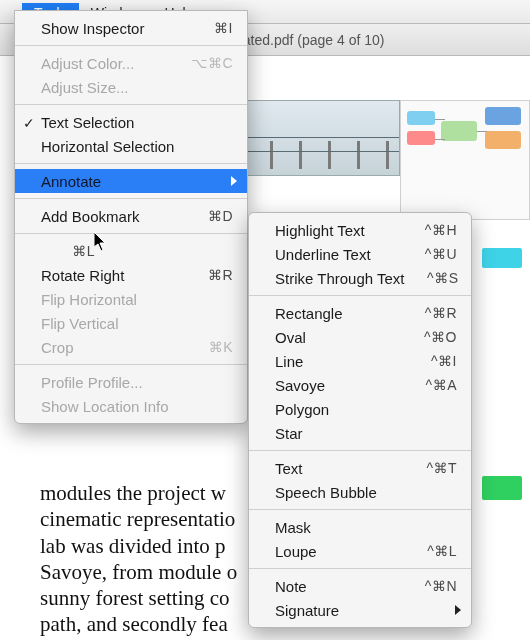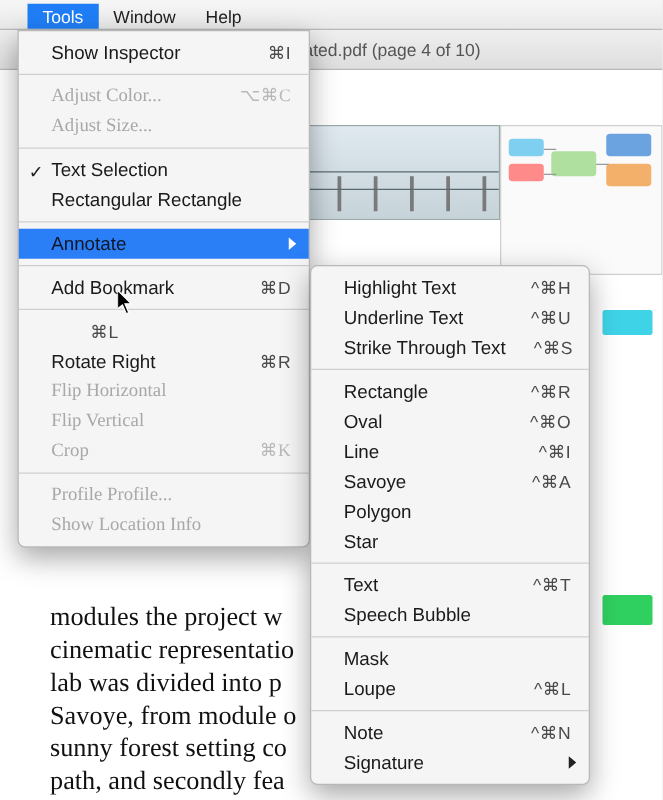--- a/index.html
+++ b/index.html
@@ -36,25 +36,25 @@
   .l2{left:34px; top:38px; width:10px;}
   .l3{left:76px; top:30px; width:10px;}
 
   .doc-accent1 { position:absolute; right:8px; top:192px; width:40px; height:20px; background:#3fd3e8; border-radius:2px; }
   .doc-accent2 { position:absolute; right:8px; top:420px; width:40px; height:24px; background:#2fcf60; border-radius:2px; }
 
   .doc-text { position:absolute; left:40px; top:424px; right:20px; font-family: Georgia, "Times New Roman", serif; font-size: 21px; line-height: 1.25; color:#111; }
 
   
   .menu { position: absolute; background: #f5f5f5; border: 1px solid #b8b8b8; border-radius: 0 0 6px 6px; box-shadow: 0 8px 22px rgba(0,0,0,0.35); padding: 5px 0; z-index: 10; }
-  .tools-menu { top: 24px; left: 14px; width: 234px; }
+  .tools-menu { top: 10px; left: 14px; width: 234px; }
   .sub-menu { top: 212px; left: 248px; width: 224px; border-radius: 6px; z-index: 11; }
 
   .mi { display: flex; align-items: center; height: 24px; padding: 0 14px 0 26px; font-size: 15px; color: #1a1a1a; position: relative; }
-  .mi.disabled { color: #a8a8a8; font-family: Liberation Serif, serif; }
+  .mi.disabled { color: #a8a8a8; }
   .mi.highlight { background: #2a7ef6; color: #0f172a; }
   .mi .label { flex: 1; white-space: nowrap; }
   .mi .sc { font-size: 14px; color: #4a4a4a; letter-spacing: 0.5px; text-align: right; min-width: 54px; }
   .mi.disabled .sc { color: #b8b8b8; }
   .check { position:absolute; left:8px; top:5px; font-size:14px; color:#222; }
   .arrow { position:absolute; right:10px; top:7px; width:0; height:0; border-top:5px solid transparent; border-bottom:5px solid transparent; border-left:6px solid #222; }
   .mi.highlight .arrow { border-left-color:#fff; }
   .sep { height:1px; margin:5px 0; background:#cfcfcf; }
 
   .cursor { position:absolute; z-index:50; width:14px; height:20px; }
@@ -119,21 +119,21 @@
   </div>
   <div class="mi disabled">
     <span class="label">Adjust Size...</span>
   </div>
   <div class="sep"></div>
   <div class="mi">
     <span class="check">✓</span>
     <span class="label">Text Selection</span>
   </div>
   <div class="mi">
-    <span class="label">Rectangular Rectangle</span>
+    <span class="label">Horizontal Selection</span>
   </div>
   <div class="sep"></div>
   <div class="mi highlight">
     <span class="label">Annotate</span>
     <span class="arrow"></span>
   </div>
   <div class="sep"></div>
   <div class="mi">
     <span class="label">Add Bookmark</span>
     <span class="sc">⌘D</span>

